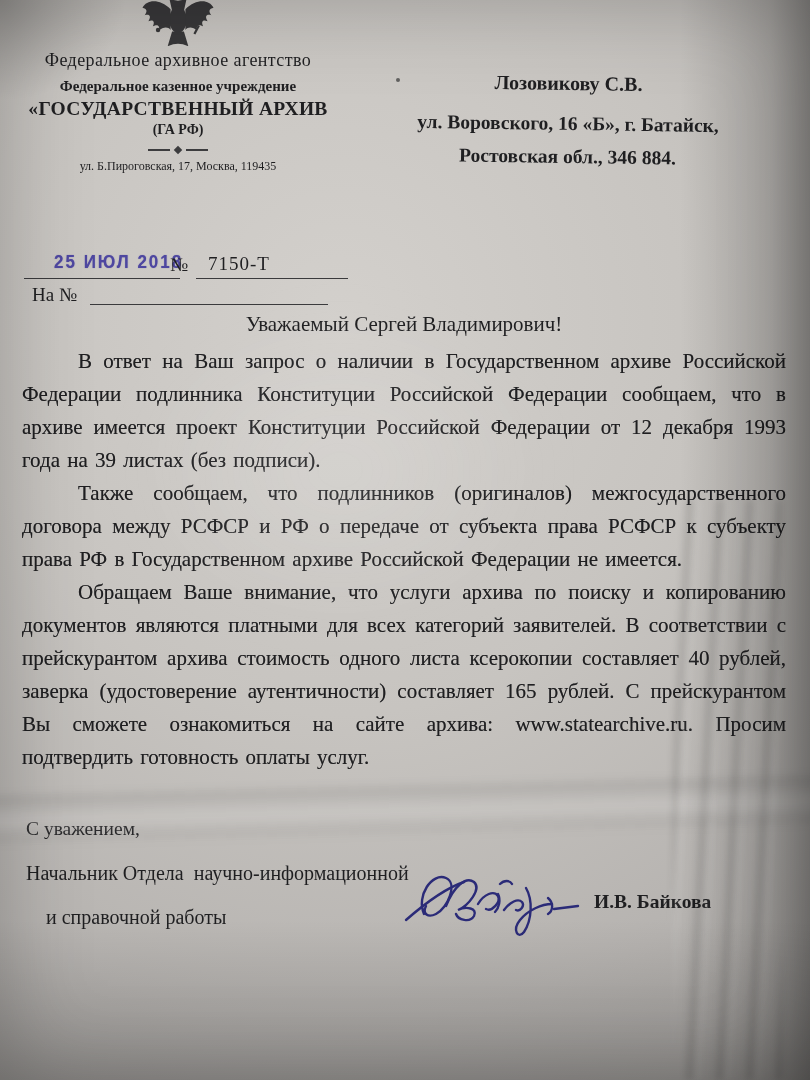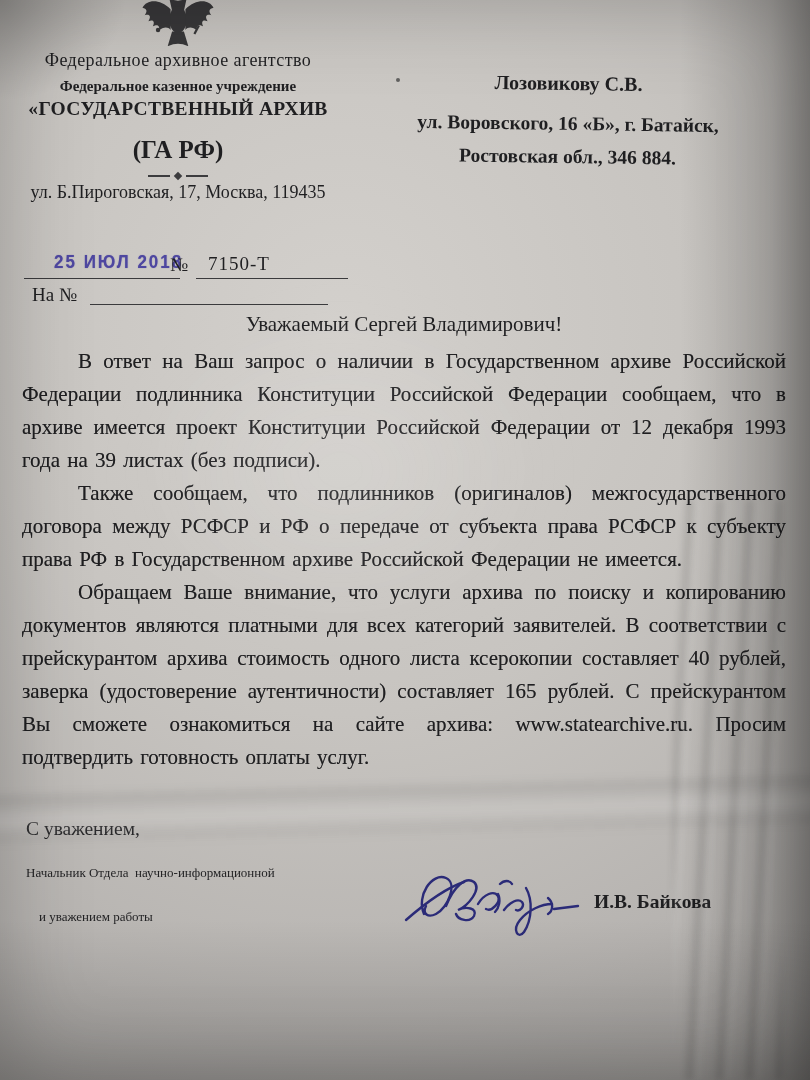--- a/index.html
+++ b/index.html
@@ -26,25 +26,25 @@
   .vignette{left:0;top:0;width:810px;height:1080px;
     box-shadow:inset 0 0 90px rgba(0,0,0,0.25);}
   .speck{position:absolute;z-index:3;width:4px;height:4px;border-radius:50%;background:rgba(40,40,42,.65);}
 
   
   .letterhead{position:absolute;z-index:2;left:12px;top:0;width:332px;text-align:center;}
   .emblem{margin:-16px auto 0;width:74px;height:62px;overflow:hidden;filter:blur(.4px);opacity:.92;}
   .lh-agency{font-size:18px;margin-top:4px;letter-spacing:.4px;}
   .lh-institution{font-size:15px;font-weight:bold;margin-top:7px;}
   .lh-name{font-size:19.5px;font-weight:bold;letter-spacing:.3px;margin-top:3px;line-height:22px;}
-  .lh-abbr{font-size:25px;font-weight:bold;margin-top:16px;}
+  .lh-abbr{font-size:14px;font-weight:bold;margin-top:2px;}
   .divider{display:flex;align-items:center;justify-content:center;margin:9px auto 5px;}
   .dline{width:22px;height:2px;background:#3c3c3e;}
   .diamond{width:6px;height:6px;background:#3c3c3e;transform:rotate(45deg);margin:0 5px;}
-  .lh-addr{font-size:18px;line-height:17px;}
+  .lh-addr{font-size:12px;line-height:17px;}
 
   
   .refblock{position:absolute;z-index:2;left:20px;top:248px;width:370px;font-size:19px;}
   .stamp-date{position:absolute;left:34px;top:4px;font-family:"Liberation Sans",sans-serif;
     font-weight:bold;font-size:17px;letter-spacing:2px;color:#4e47a0;transform:scaleY(1.12);
     text-shadow:0 0 1px rgba(78,71,160,.6);}
   .ref-no-label{position:absolute;left:150px;top:6px;}
   .ref-no-value{position:absolute;left:188px;top:5px;letter-spacing:1px;}
   .uline{position:absolute;border-bottom:1.6px solid #3a3a3c;}
   .ul-date{left:4px;top:30px;width:156px;}
@@ -59,21 +59,21 @@
   .rc-line{font-size:19.5px;margin-bottom:11px;}
 
   
   .body-text{position:absolute;z-index:2;left:22px;top:312px;width:764px;}
   .salutation{text-align:center;font-size:21px;margin:0 0 8px 0;}
   .body-text p{font-size:21px;line-height:33px;text-align:justify;text-indent:56px;
     word-spacing:2px;margin:0;text-shadow:0 0 .5px rgba(31,31,33,.55);}
 
   
   .closing{position:absolute;z-index:2;left:26px;top:818px;font-size:19.5px;}
-  .position-lines{position:absolute;z-index:2;left:26px;top:862px;font-size:13px;line-height:22px;white-space:pre-wrap;}
+  .position-lines{position:absolute;z-index:2;left:26px;top:862px;font-size:20px;line-height:22px;white-space:pre-wrap;}
   .signature-svg{position:absolute;z-index:2;left:402px;top:856px;}
   .signature-svg path{stroke:#2b2b78;stroke-width:2.4;fill:none;stroke-linecap:round;}
   .signer{position:absolute;z-index:2;left:594px;top:891px;font-size:19.5px;font-weight:bold;}
 
   .eagle{fill:#2c2c2e;}
 </style>
 </head>
 <body>
 
 <div id="photo">
@@ -137,21 +137,21 @@
 
   <div class="body-text">
     <div class="salutation">Уважаемый Сергей Владимирович!</div>
     <p>В ответ на Ваш запрос о наличии в Государственном архиве Российской Федерации подлинника Конституции  Российской Федерации сообщаем, что в архиве имеется проект Конституции Российской Федерации от 12 декабря 1993 года на 39 листах (без подписи).</p>
     <p>Также сообщаем, что подлинников (оригиналов) межгосударственного договора между РСФСР и РФ о передаче от субъекта права РСФСР к субъекту права РФ в Государственном архиве Российской Федерации не имеется.</p>
     <p>Обращаем Ваше внимание, что услуги архива по поиску и копированию документов являются платными для всех категорий заявителей. В соответствии с прейскурантом архива стоимость одного листа ксерокопии составляет 40 рублей, заверка (удостоверение аутентичности) составляет 165 рублей. С прейскурантом Вы сможете ознакомиться на сайте архива: www.statearchive.ru. Просим подтвердить готовность оплаты услуг.</p>
   </div>
 
   <div class="closing">С уважением,</div>
   <div class="position-lines"><span>Начальник Отдела  научно-информационной</span><br>
-    <span>и уважением работы</span></div>
+    <span>и справочной работы</span></div>
 
   <svg class="signature-svg" width="180" height="92" viewBox="0 0 180 92" aria-hidden="true">
     <path d="M4,64 C20,50 44,32 62,26"></path>
     <path d="M22,58 C14,40 30,16 44,22 C56,27 46,52 34,58 C26,62 20,58 24,50"></path>
     <path d="M44,50 C52,30 64,20 72,26 C80,33 66,50 56,54 C64,50 76,52 72,60 C68,67 56,64 54,58"></path>
     <path d="M76,48 C82,38 92,34 96,40 C99,46 90,56 84,53"></path>
     <path d="M96,38 C99,44 97,52 93,56"></path>
     <path d="M98,28 C102,24 108,24 110,28"></path>
     <path d="M102,54 C108,46 116,42 120,46 C123,50 118,56 114,54"></path>
     <path d="M124,32 C131,44 130,64 122,76 C116,84 110,74 118,64 C126,54 140,48 150,48"></path>

